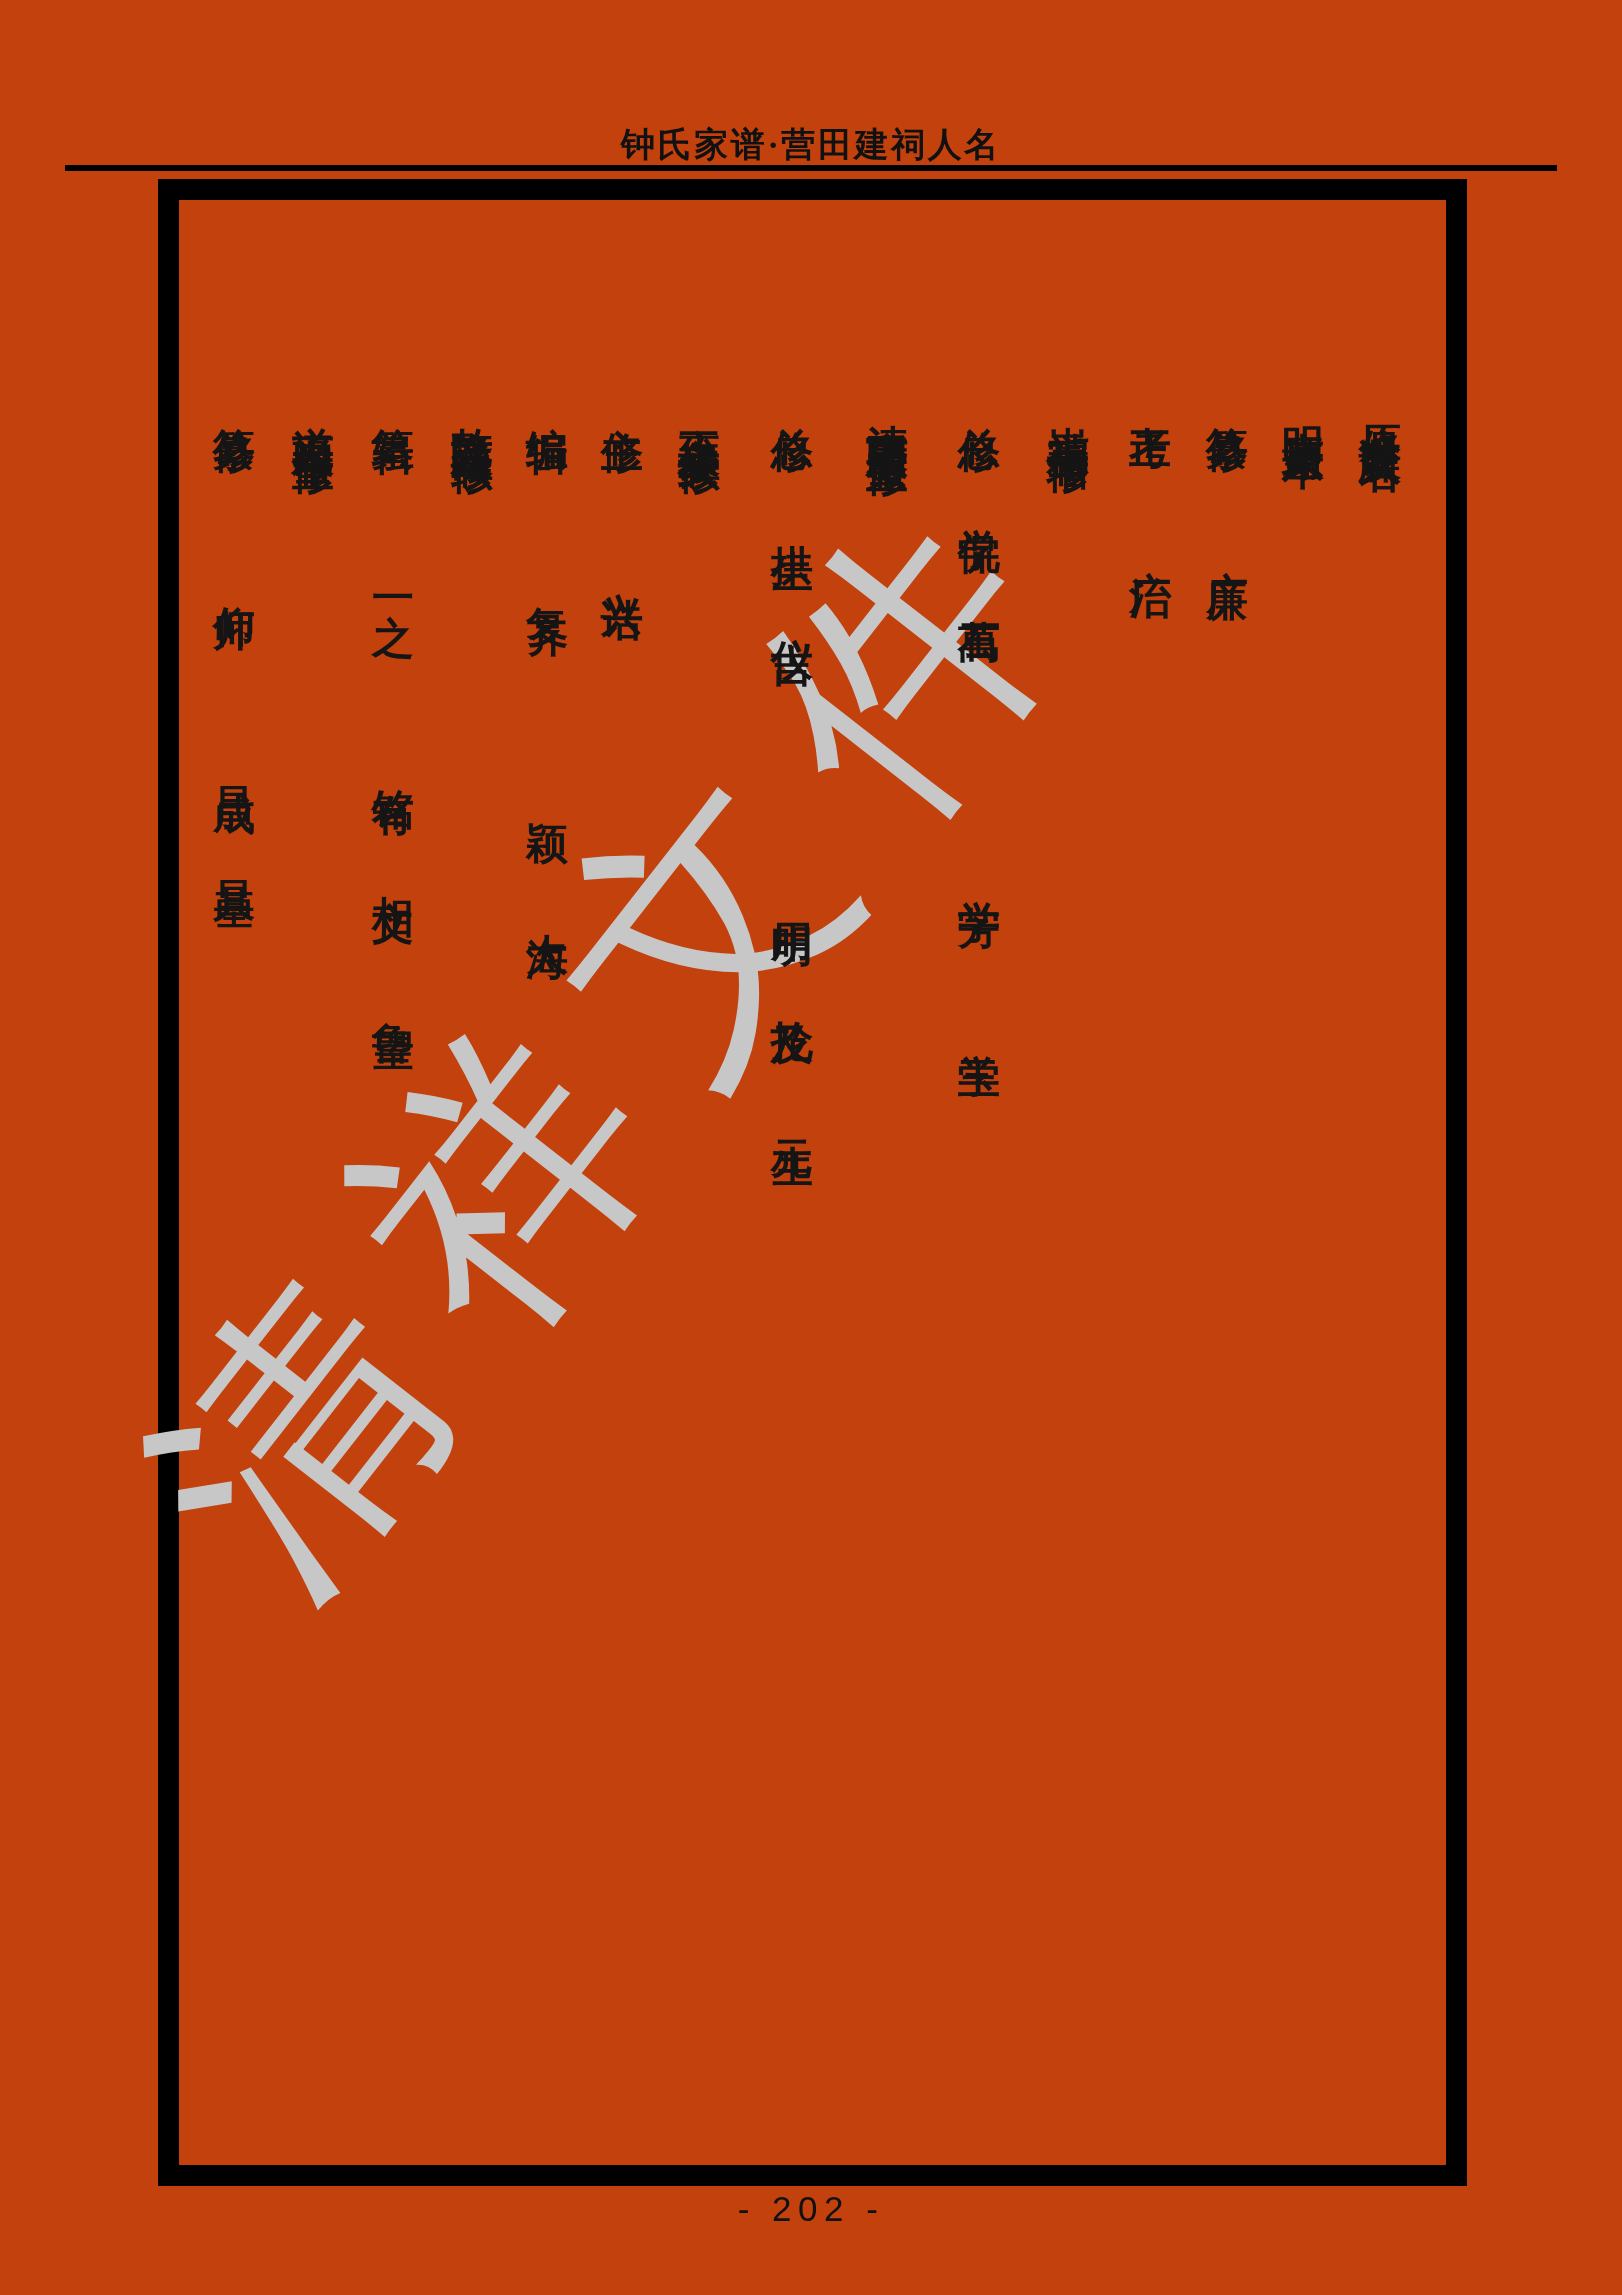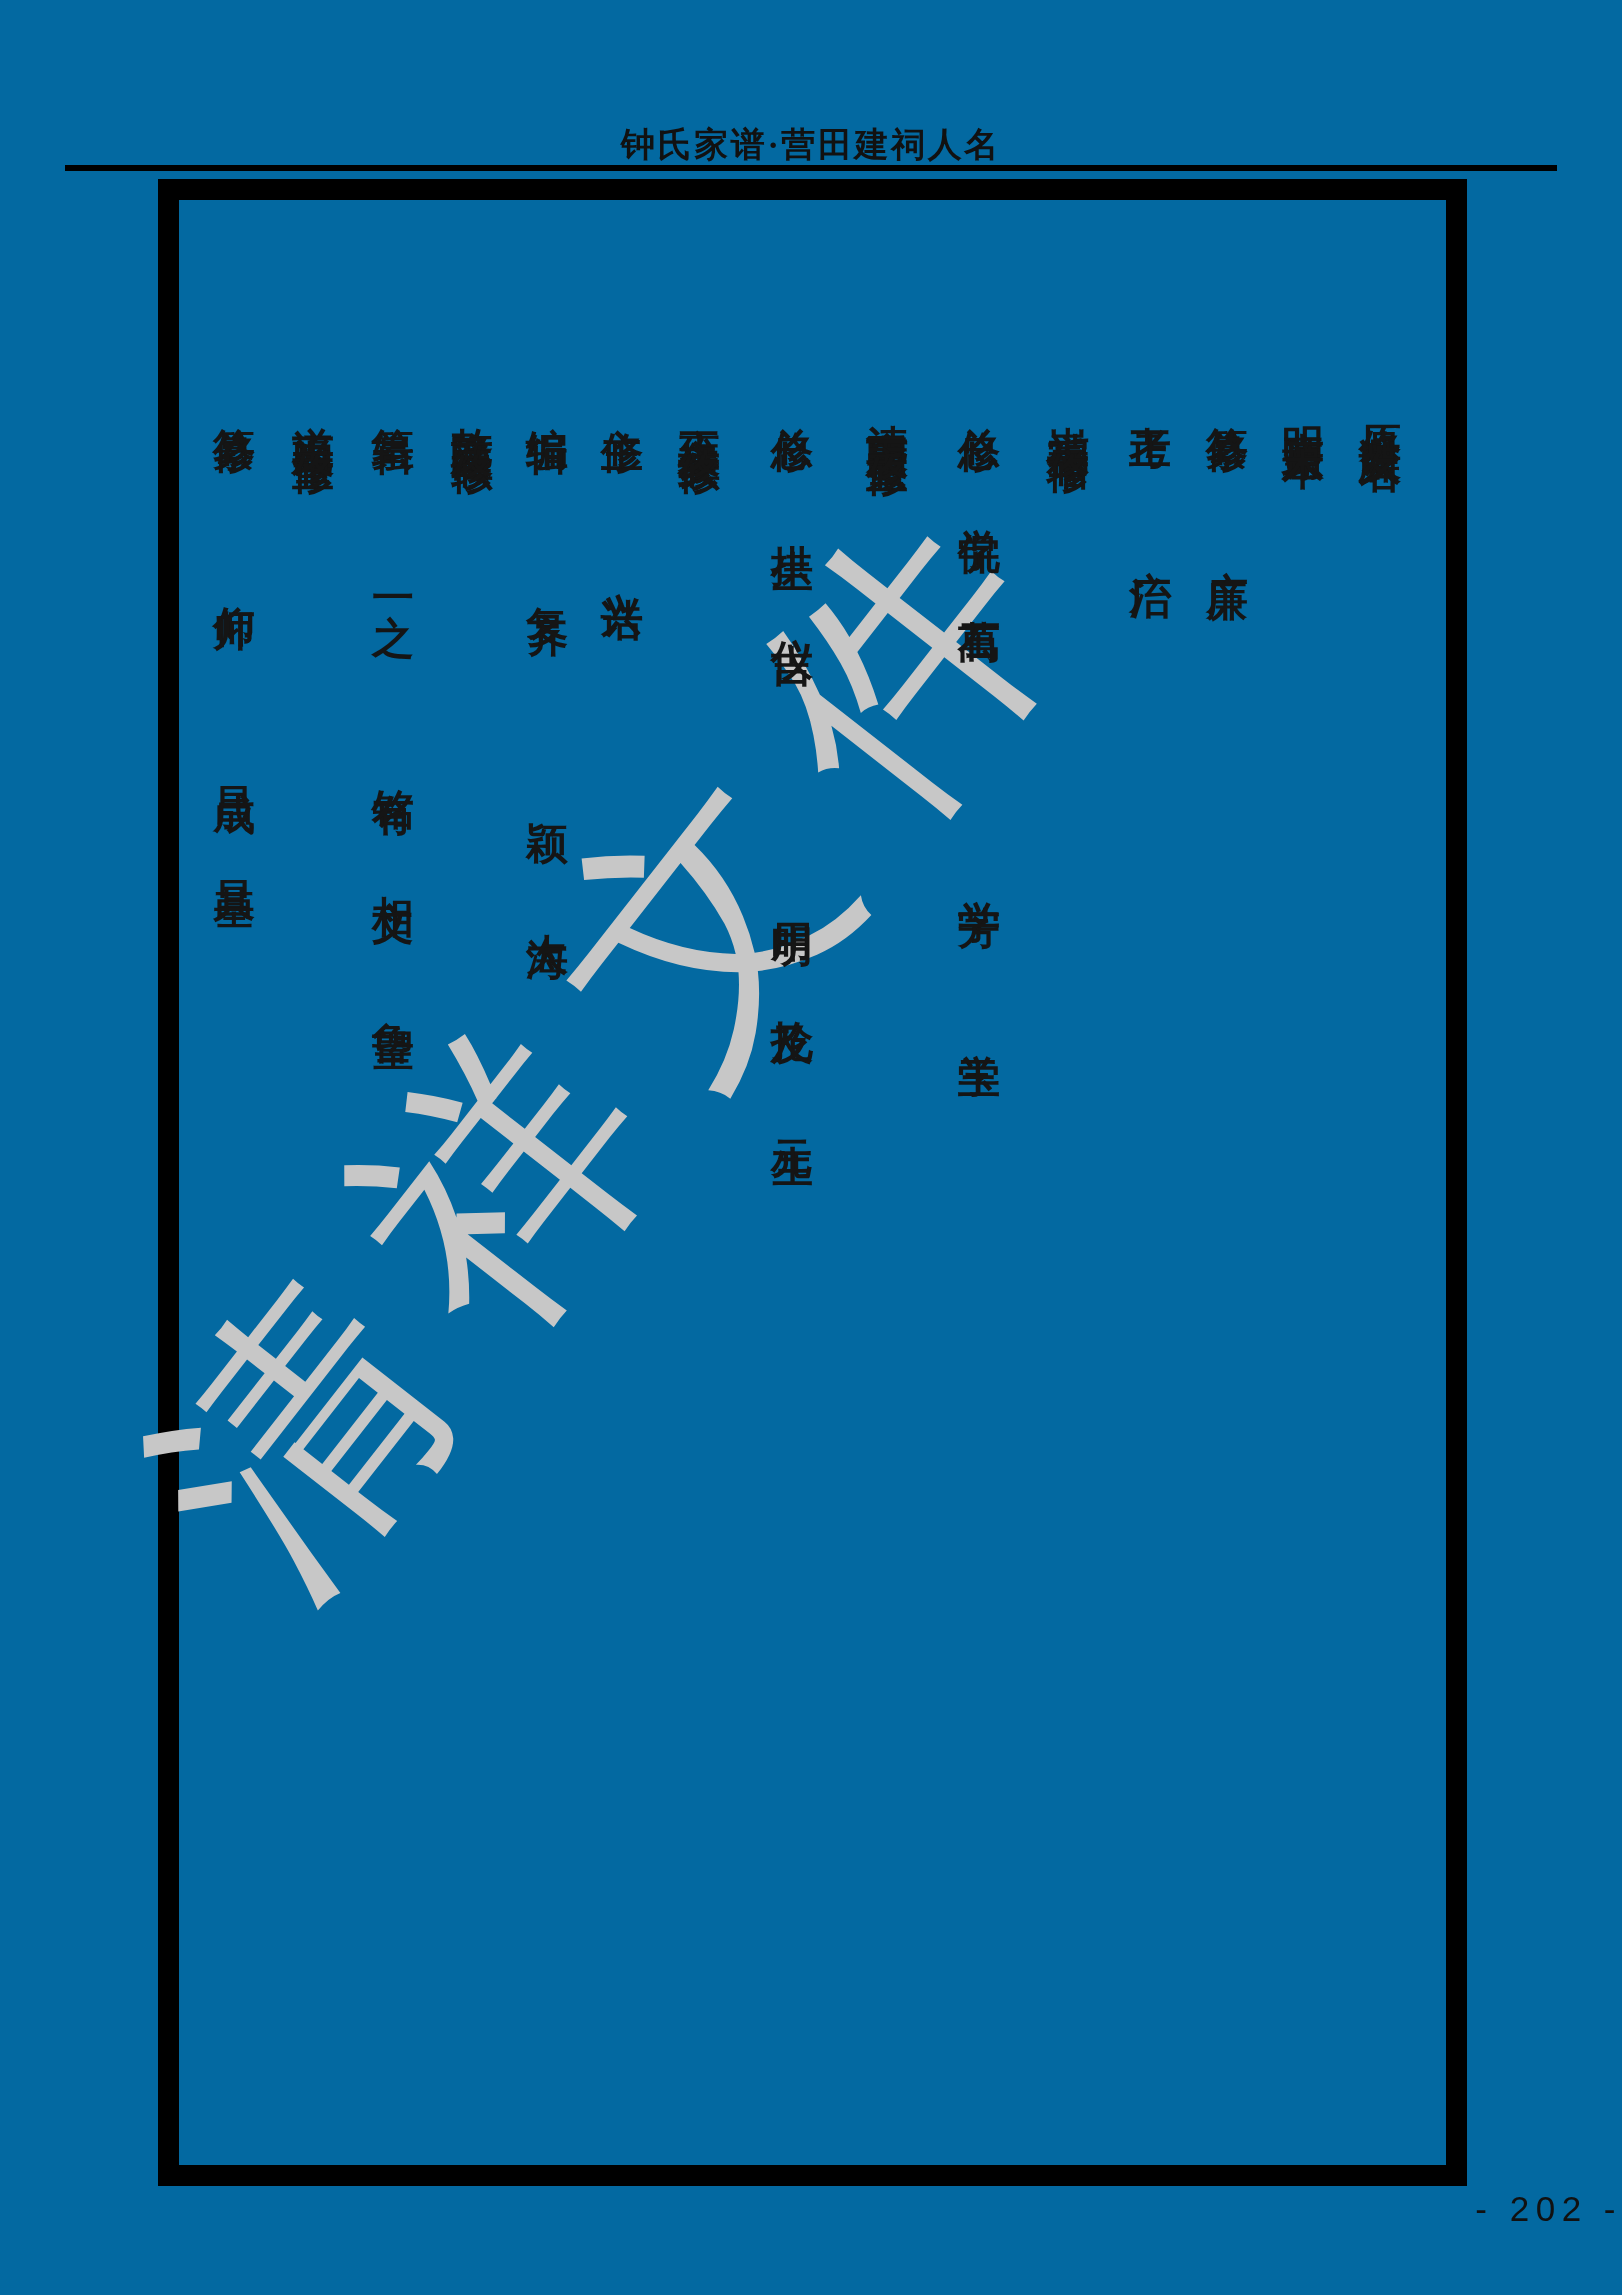--- a/index.html
+++ b/index.html
@@ -1,20 +1,20 @@
 <!DOCTYPE html>
 <html style="font-size:10.5px"><head>
 <meta charset="utf-8">
 <style>
   html,body{margin:0;padding:0;background:#ffffff;}
   .page{
     position:relative;
     width:1622px;
     height:2295px;
-    background:#0369a1;
+    background:#c2410c;
     overflow:hidden;
     font-family:"Liberation Serif","DejaVu Serif",serif;
     color:#111;
   }
   .header-title{
     position:absolute;
     top:122px;
     left:0;
     width:100%;
     text-align:center;
@@ -72,21 +72,21 @@
     text-align:center;
     color:#151515;
     font-weight:bold;
     white-space:nowrap;
   }
   .page-number{
     position:absolute;
     top:2189px;
     left:0;
     width:100%;
-    text-align:right;
+    text-align:center;
     font-size:35px;
     letter-spacing:6.5px;
     color:#111;
     font-family:"Liberation Sans","DejaVu Sans",sans-serif;
   }
 </style>
 </head>
 <body>
 
 <div class="page">

